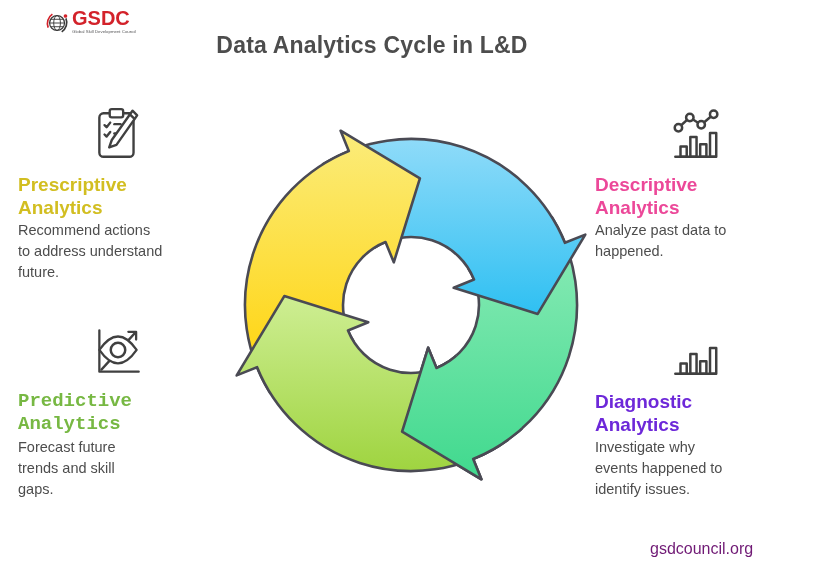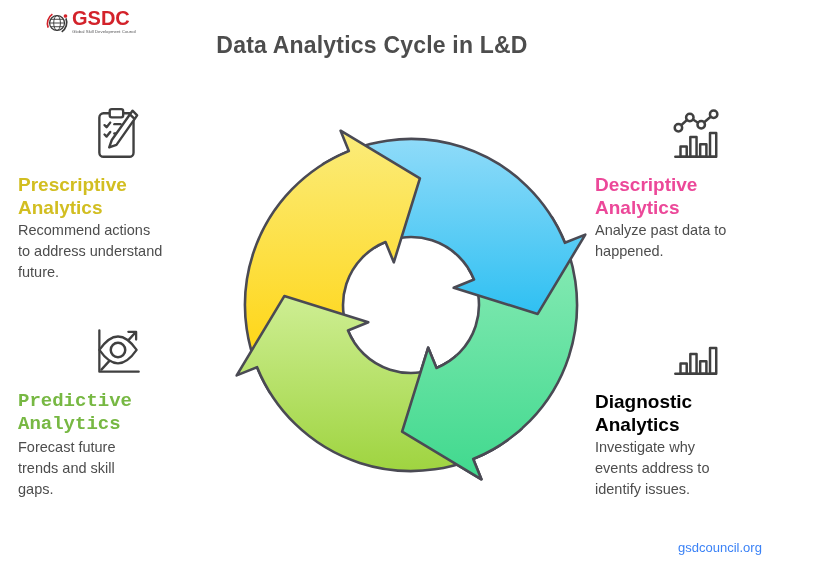--- a/index.html
+++ b/index.html
@@ -10,21 +10,21 @@
   .logo-name{font-size:20px;font-weight:800;color:#d3222a;letter-spacing:0px;line-height:19px;}
   .logo-tagline{font-size:6.4px;color:#58585a;letter-spacing:0px;margin-top:1px;white-space:nowrap;transform:scale(0.68);transform-origin:0 0;}
   .section{position:absolute;width:200px;}
   .sec-prescriptive{left:18px;top:103px;}
   .sec-descriptive{left:595px;top:103px;}
   .sec-predictive{left:18px;top:320px;}
   .sec-diagnostic{left:595px;top:320px;}
   .icon-box{height:60px;display:flex;align-items:flex-end;justify-content:center;}
   .sec-title{margin-top:10px;font-size:19px;font-weight:700;line-height:23px;}
   .sec-body{margin-top:1px;font-size:14.5px;line-height:21px;color:#4d4d4d;}
-  .footer{position:absolute;left:650px;top:540px;width:140px;text-align:center;font-size:13px;color:#3b82f6;}
+  .footer{position:absolute;left:650px;top:540px;width:140px;text-align:left;font-size:16px;color:#701a75;}
   .cycle{position:absolute;left:211px;top:105px;}
 </style>
 </head>
 <body>
 
 <div class="logo">
   <svg width="28" height="28" viewBox="0 0 30 30">
     <circle cx="14" cy="15" r="8" fill="none" stroke="#3a3a3a" stroke-width="1.3"></circle>
     <ellipse cx="14" cy="15" rx="3.6" ry="8" fill="none" stroke="#3a3a3a" stroke-width="1"></ellipse>
     <line x1="6" y1="15" x2="22" y2="15" stroke="#3a3a3a" stroke-width="1"></line>
@@ -144,24 +144,24 @@
 <div class="section sec-diagnostic">
   <div class="icon-box">
     <svg width="58" height="58" viewBox="0 0 56 56" fill="none" stroke="#404040" stroke-width="2.4" stroke-linecap="round" stroke-linejoin="round">
       <line x1="9" y1="50" x2="47.5" y2="50"></line>
       <rect x="14" y="40" width="6" height="10"></rect>
       <rect x="23.5" y="31" width="6" height="19"></rect>
       <rect x="33" y="38" width="6" height="12"></rect>
       <rect x="42.5" y="25" width="6" height="25"></rect>
     </svg>
   </div>
-  <div class="sec-title" style="color: #000000;">
+  <div class="sec-title" style="color: #6d28d9;">
     <div>Diagnostic</div>
     <div>Analytics</div>
   </div>
   <div class="sec-body">
     <div>Investigate why</div>
-    <div>events address to</div>
+    <div>events happened to</div>
     <div>identify issues.</div>
   </div>
 </div>
 
 <div class="footer">gsdcouncil.org</div>
 
 </body></html>

